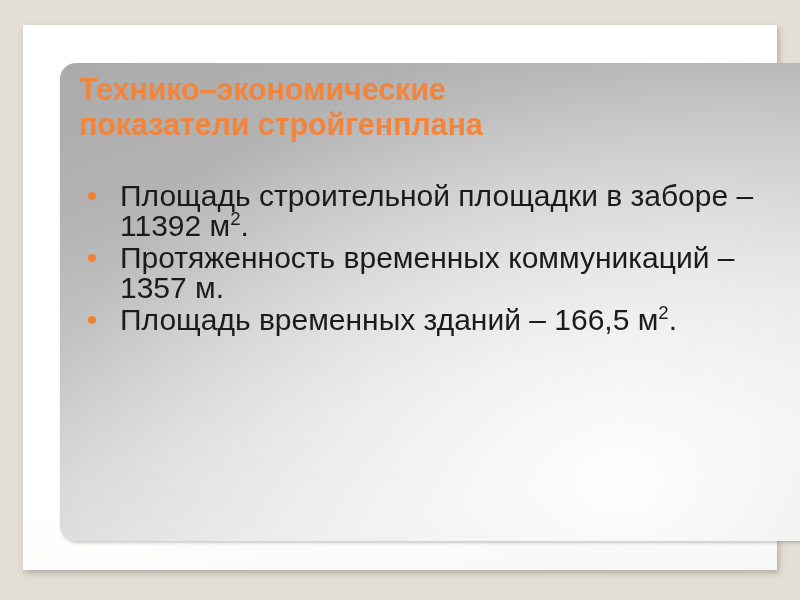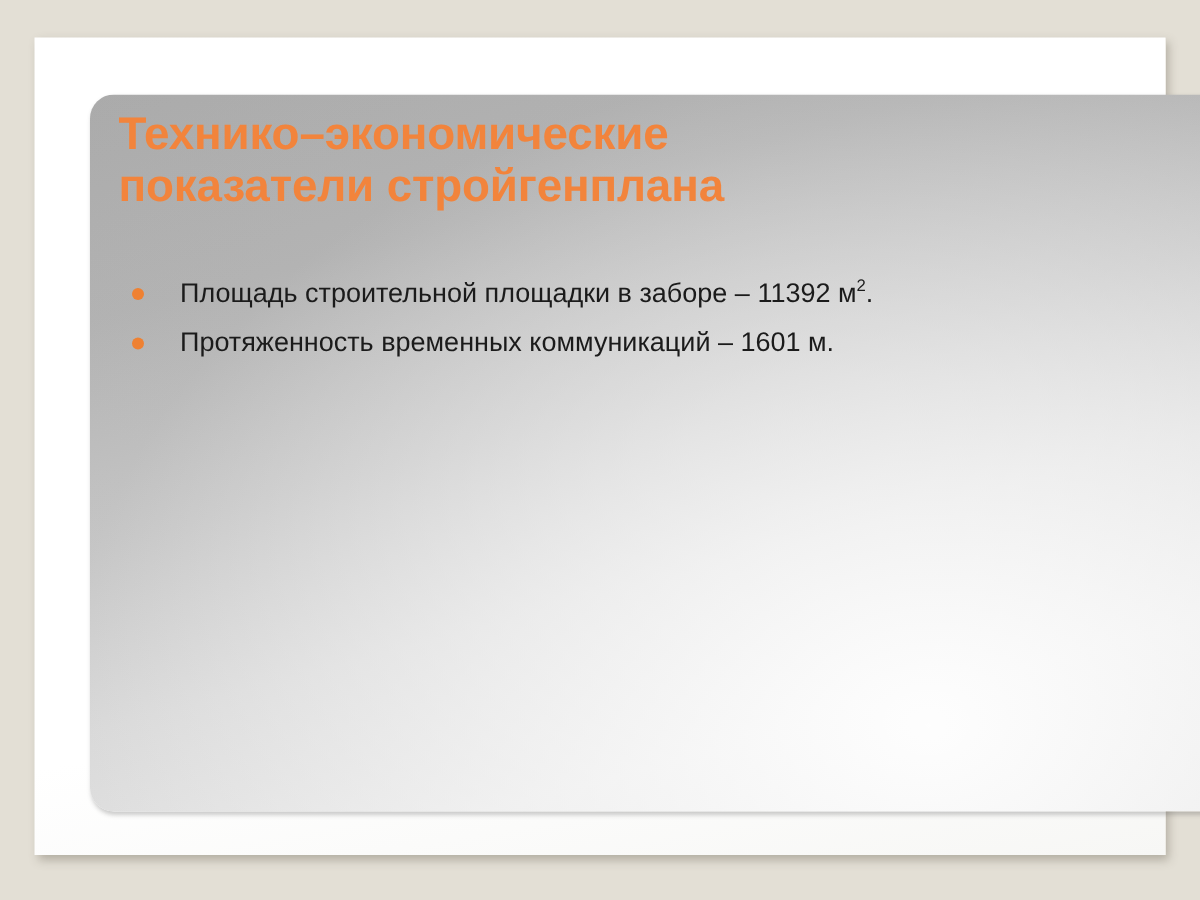--- a/index.html
+++ b/index.html
@@ -73,21 +73,21 @@
     top: 118px;
     width: 680px;
     margin: 0;
     padding: 0;
     list-style: none;
   }
   .bullet-item {
     position: relative;
     padding-left: 39px;
     margin: 0 0 3px 0;
-    font-size: 18px;
+    font-size: 30px;
     line-height: 29.5px;
     color: #1b1b1b;
   }
   .bullet-dot {
     position: absolute;
     left: 7px;
     top: 11px;
     width: 8px;
     height: 8px;
     border-radius: 50%;
@@ -114,22 +114,26 @@
 
       <ul class="bullet-list">
 
         <li class="bullet-item">
           <span class="bullet-dot"></span>
           <span class="bullet-text"><span>Площадь строительной площадки в заборе – 11392 м</span><sup>2</sup><span>.</span></span>
         </li>
 
         <li class="bullet-item">
           <span class="bullet-dot"></span>
-          <span class="bullet-text"><span>Протяженность временных коммуникаций – 1601 м.</span><sup></sup><span></span></span>
+          <span class="bullet-text"><span>Протяженность временных коммуникаций – 1357 м.</span><sup></sup><span></span></span>
         </li>
 
+        <li class="bullet-item">
+          <span class="bullet-dot"></span>
+          <span class="bullet-text"><span>Площадь временных зданий – 166,5 м</span><sup>2</sup><span>.</span></span>
+        </li>
 
 
       </ul>
 
     </div>
   </div>
 </div>
 
 </body></html>

